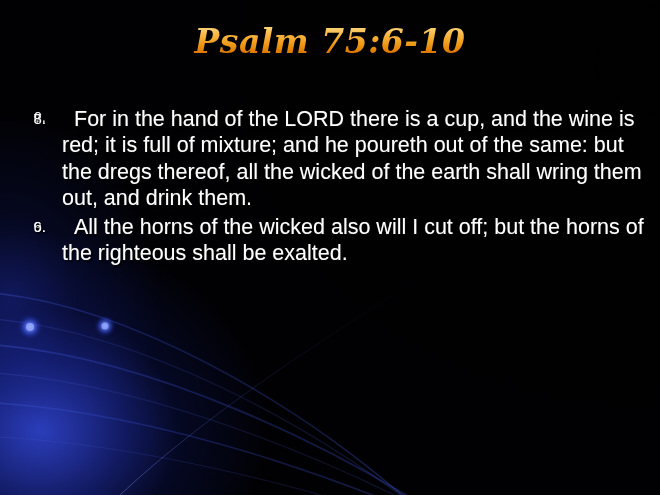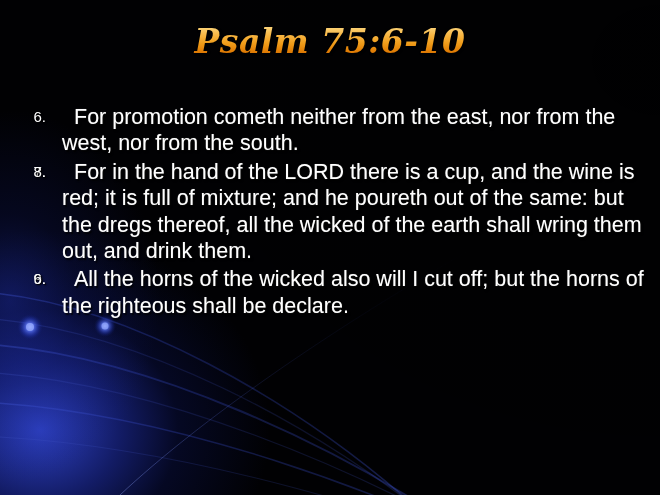--- a/index.html
+++ b/index.html
@@ -195,36 +195,35 @@
   <div class="bg-layer" id="vignette"></div>
 
   <div id="content">
 
     <div id="title">Psalm 75:6-10</div>
 
     <ul id="verse-list">
 
       <li class="verse">
         <span class="verse-num">6.</span>
-        <span class="verse-text">For promotion cometh neither from the east, nor from the west, nor from the south.</span>
       </li>
 
       <li class="verse">
         <span class="verse-num">7.</span>
       </li>
 
       <li class="verse">
         <span class="verse-num">8.</span>
         <span class="verse-text">For in the hand of the LORD there is a cup, and the wine is red; it is full of mixture; and he poureth out of the same: but the dregs thereof, all the wicked of the earth shall wring them out, and drink them.</span>
       </li>
 
       <li class="verse">
         <span class="verse-num">9.</span>
       </li>
 
       <li class="verse">
         <span class="verse-num">6.</span>
-        <span class="verse-text">All the horns of the wicked also will I cut off; but the horns of the righteous shall be declare.</span>
+        <span class="verse-text">All the horns of the wicked also will I cut off; but the horns of the righteous shall be exalted.</span>
       </li>
 
     </ul>
   </div>
 </div>
 
 </body></html>

